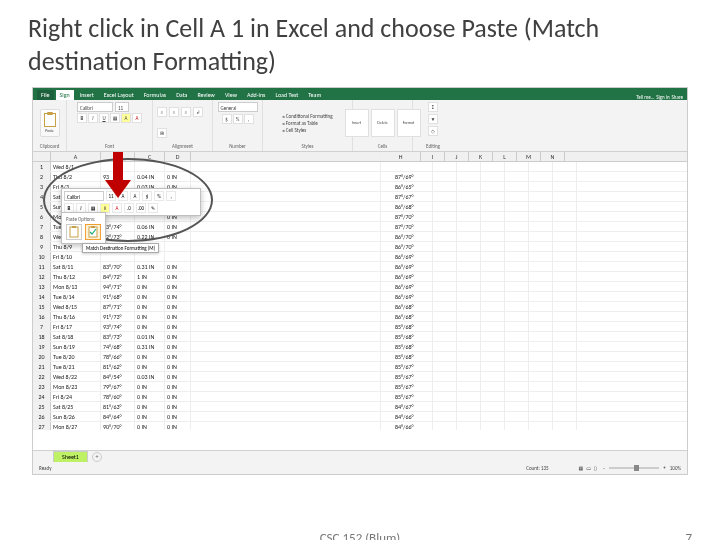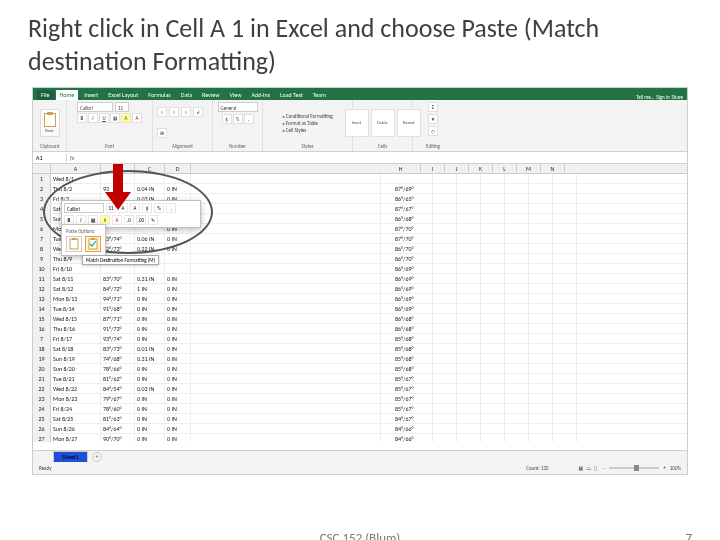--- a/index.html
+++ b/index.html
@@ -186,21 +186,21 @@
     bottom: 12px; left: 0; right: 0;
     height: 12px;
     background: #f3f3f3;
     border-top: 1px solid #d0d0d0;
     display: flex;
     align-items: center;
     font-size: 6px;
     padding-left: 20px;
     gap: 4px;
   }
-  .sheet-tab { background: #1d4ed8; border: 1px solid #ccc; border-bottom: none; padding: 0 8px; line-height: 10px; }
+  .sheet-tab { background: #bef264; border: 1px solid #ccc; border-bottom: none; padding: 0 8px; line-height: 10px; }
   .plus { width: 10px; height: 10px; border: 1px solid #ccc; border-radius: 50%; text-align: center; line-height: 8px; color: #666; }
   .xl-status {
     position: absolute;
     bottom: 0; left: 0; right: 0;
     height: 12px;
     background: #f3f3f3;
     display: flex;
     align-items: center;
     font-size: 5px;
     color: #444;
@@ -241,21 +241,21 @@
 </head>
 <body>
 
 <div class="slide-title">Right click in Cell A 1 in Excel and choose Paste (Match destination Formatting)</div>
 
 <div class="excel-shot">
 
 
   <div class="xl-tabs">
     <div class="xl-tab file">File</div>
-    <div class="xl-tab active">Home</div>
+    <div class="xl-tab active">Sign</div>
     <div class="xl-tab">Insert</div>
     <div class="xl-tab">Excel Layout</div>
     <div class="xl-tab">Formulas</div>
     <div class="xl-tab">Data</div>
     <div class="xl-tab">Review</div>
     <div class="xl-tab">View</div>
     <div class="xl-tab">Add-ins</div>
     <div class="xl-tab">Load Test</div>
     <div class="xl-tab">Team</div>
     <div class="xl-tabs-right">
@@ -334,25 +334,20 @@
     <div class="rgroup" style="width:40px;border-right:none">
       <div class="rgroup-content" style="flex-direction:column">
         <div class="mini">Σ</div>
         <div class="mini">▼</div>
         <div class="mini">◇</div>
       </div>
       <div class="rgroup-label">Editing</div>
     </div>
   </div>
 
-  <div class="xl-formula">
-    <div class="namebox">A1</div>
-    <div class="fx">fx</div>
-    <div style="flex:1"></div>
-  </div>
 
   <div class="xl-grid">
     <div class="colhdr">
       <div class="corner"></div>
       <div class="ch A">A</div>
       <div class="ch B">B</div>
       <div class="ch C">C</div>
       <div class="ch D">D</div>
       <div class="ch gap"></div>
       <div class="ch H">H</div>
@@ -524,21 +519,21 @@
           <div class="cH">86°/69°</div>
           <div class="cRest"></div>
           <div class="cRest"></div>
           <div class="cRest"></div>
           <div class="cRest"></div>
           <div class="cRest"></div>
           <div class="cRest"></div>
         </div>
         <div class="row">
           <div class="rh">12</div>
-          <div class="cA">Sat 8/12</div>
+          <div class="cA">Thu 8/12</div>
           <div class="cB">84°/72°</div>
           <div class="cC">1 IN</div>
           <div class="cD">0 IN</div>
           <div class="cGap"></div>
           <div class="cH">86°/69°</div>
           <div class="cRest"></div>
           <div class="cRest"></div>
           <div class="cRest"></div>
           <div class="cRest"></div>
           <div class="cRest"></div>
@@ -644,21 +639,21 @@
           <div class="cH">85°/68°</div>
           <div class="cRest"></div>
           <div class="cRest"></div>
           <div class="cRest"></div>
           <div class="cRest"></div>
           <div class="cRest"></div>
           <div class="cRest"></div>
         </div>
         <div class="row">
           <div class="rh">20</div>
-          <div class="cA">Sun 8/20</div>
+          <div class="cA">Tue 8/20</div>
           <div class="cB">78°/66°</div>
           <div class="cC">0 IN</div>
           <div class="cD">0 IN</div>
           <div class="cGap"></div>
           <div class="cH">85°/68°</div>
           <div class="cRest"></div>
           <div class="cRest"></div>
           <div class="cRest"></div>
           <div class="cRest"></div>
           <div class="cRest"></div>

